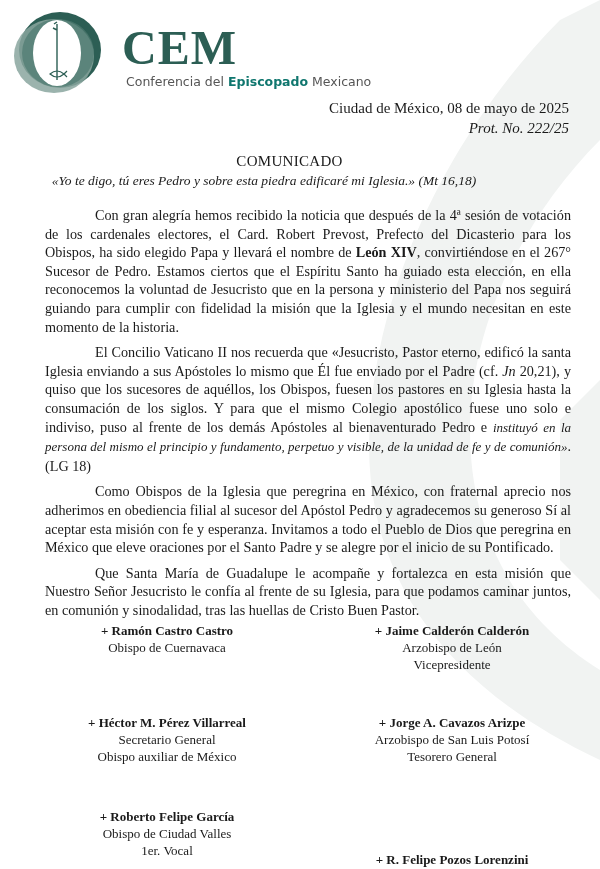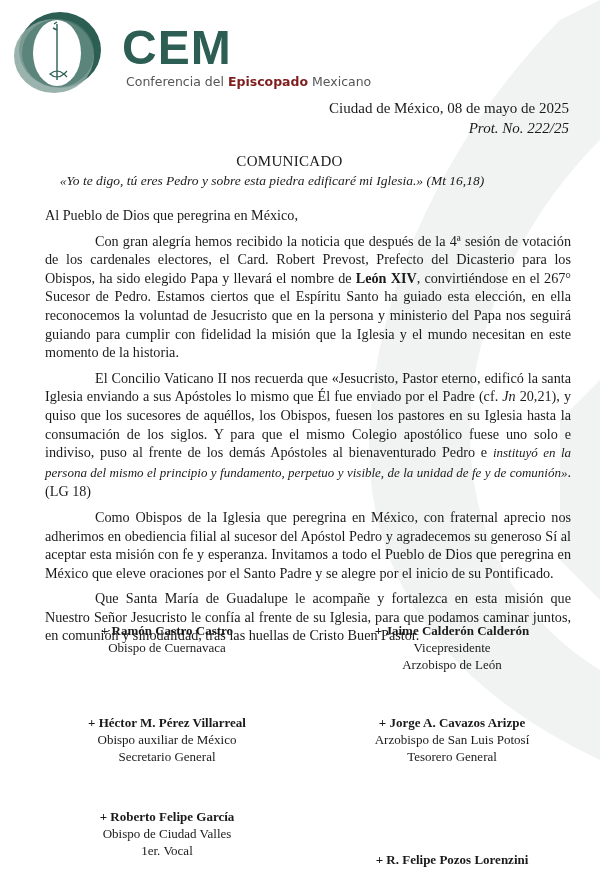--- a/index.html
+++ b/index.html
@@ -11,42 +11,42 @@
     }
     .watermark {
       position: absolute; left: 0; top: 0; width: 600px; height: 869px;
       pointer-events: none; z-index: 0;
     }
     .page { position: relative; z-index: 1; }
     .header { position: absolute; left: 12px; top: 8px; height: 90px; }
     .logo-mark { position: absolute; left: 0; top: 0; width: 90px; height: 88px; }
     .logo-text {
       position: absolute; left: 110px; top: 16px;
-      font-family: Liberation Sans, sans-serif; font-weight: bold;
+      font-family: Liberation Serif, serif; font-weight: bold;
       font-size: 48px; color: #2c5e54; letter-spacing: 1px; line-height: 1;
     }
     .logo-sub {
       position: absolute; left: 114px; top: 66px; white-space: nowrap;
       font-family: "DejaVu Sans", sans-serif; font-size: 12.5px; color: #555;
     }
-    .logo-sub b { color: #7f1d1d; }
+    .logo-sub b { color: #0f766e; }
     .date-line {
       position: absolute; right: 31px; top: 100px;
       font-size: 15px; text-align: right;
     }
     .prot-line {
       position: absolute; right: 31px; top: 120px;
       font-size: 15px; font-style: italic; text-align: right;
     }
     .title {
       position: absolute; left: 0; width: 579px; top: 153px;
       text-align: center; font-size: 15px; letter-spacing: 0.3px;
     }
     .epigraph {
-      position: absolute; left: 12px; width: 520px; top: 173px;
+      position: absolute; left: 4px; width: 520px; top: 173px;
       text-align: center; font-size: 13.5px; font-style: italic;
     }
     .body-text {
       position: absolute; left: 45px; width: 526px; top: 206px;
       font-size: 14.2px; line-height: 18.6px; text-align: justify;
     }
     .salutation { margin: 0 0 7px 0; }
     .para { margin: 0 0 7px 0; text-indent: 50px; }
     .signatures {
       position: absolute; left: 0; top: 622px; width: 600px;
@@ -81,41 +81,40 @@
     <div class="logo-sub"><span>Conferencia del </span><b>Episcopado</b><span> Mexicano</span></div>
   </div>
 
   <div class="date-line">Ciudad de México, 08 de mayo de 2025</div>
   <div class="prot-line">Prot. No. 222/25</div>
 
   <div class="title">COMUNICADO</div>
   <div class="epigraph">«Yo te digo, tú eres Pedro y sobre esta piedra edificaré mi Iglesia.» (Mt 16,18)</div>
 
   <div class="body-text">
-    <p class="salutation">Al Pueblo de Dios que peregrina en México,</p>
     <p class="para"><span>Con gran alegría hemos recibido la noticia que después de la 4ª sesión de votación de los cardenales electores, el Card. Robert Prevost, Prefecto del Dicasterio para los Obispos, ha sido elegido Papa y llevará el nombre de </span><b>León XIV</b><span>, convirtiéndose en el 267° Sucesor de Pedro. Estamos ciertos que el Espíritu Santo ha guiado esta elección, en ella reconocemos la voluntad de Jesucristo que en la persona y ministerio del Papa nos seguirá guiando para cumplir con fidelidad la misión que la Iglesia y el mundo necesitan en este momento de la historia.</span></p>
     <p class="para"><span>El Concilio Vaticano II nos recuerda que «Jesucristo, Pastor eterno, edificó la santa Iglesia enviando a sus Apóstoles lo mismo que Él fue enviado por el Padre (cf. </span><i>Jn</i><span> 20,21), y quiso que los sucesores de aquéllos, los Obispos, fuesen los pastores en su Iglesia hasta la consumación de los siglos. Y para que el mismo Colegio apostólico fuese uno solo e indiviso, puso al frente de los demás Apóstoles al bienaventurado Pedro e </span><i style="font-size:13px">instituyó en la persona del mismo el principio y fundamento, perpetuo y visible, de la unidad de fe y de comunión»</i><span>. (LG 18)</span></p>
     <p class="para">Como Obispos de la Iglesia que peregrina en México, con fraternal aprecio nos adherimos en obediencia filial al sucesor del Apóstol Pedro y agradecemos su generoso Sí al aceptar esta misión con fe y esperanza. Invitamos a todo el Pueblo de Dios que peregrina en México que eleve oraciones por el Santo Padre y se alegre por el inicio de su Pontificado.</p>
     <p class="para">Que Santa María de Guadalupe le acompañe y fortalezca en esta misión que Nuestro Señor Jesucristo le confía al frente de su Iglesia, para que podamos caminar juntos, en comunión y sinodalidad, tras las huellas de Cristo Buen Pastor.</p>
   </div>
 
   <div class="signatures">
     <div class="sig" style="left:37px; top:0;">
       <div class="name">+ Ramón Castro Castro</div>
       <div>Obispo de Cuernavaca</div>
     </div>
     <div class="sig" style="left:322px; top:0;">
       <div class="name">+ Jaime Calderón Calderón</div>
+      <div>Arzobispo de León</div>
       <div>Vicepresidente</div>
-      <div>Arzobispo de León</div>
     </div>
     <div class="sig" style="left:37px; top:92px;">
       <div class="name">+ Héctor M. Pérez Villarreal</div>
+      <div>Secretario General</div>
       <div>Obispo auxiliar de México</div>
-      <div>Secretario General</div>
     </div>
     <div class="sig" style="left:322px; top:92px;text-align:center;">
       <div class="name">+ Jorge A. Cavazos Arizpe</div>
       <div>Arzobispo de San Luis Potosí</div>
       <div>Tesorero General</div>
     </div>
     <div class="sig" style="left:37px; top:186px;">
       <div class="name">+ Roberto Felipe García</div>
       <div>Obispo de Ciudad Valles</div>
       <div>1er. Vocal</div>

